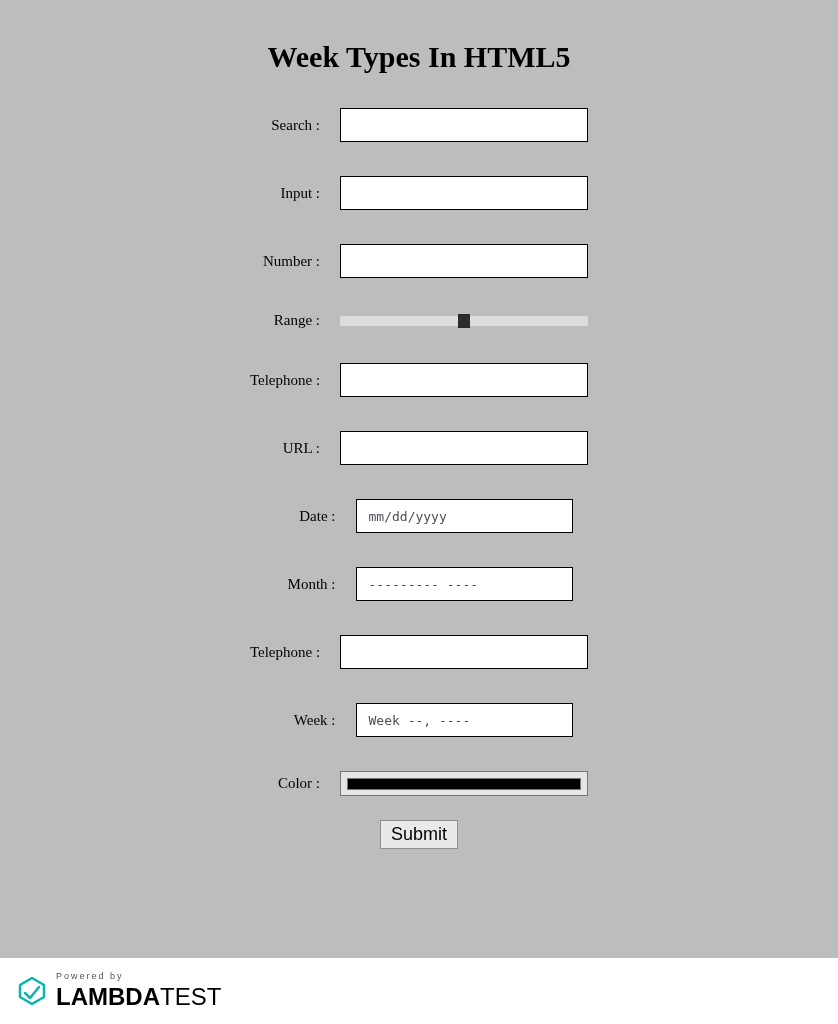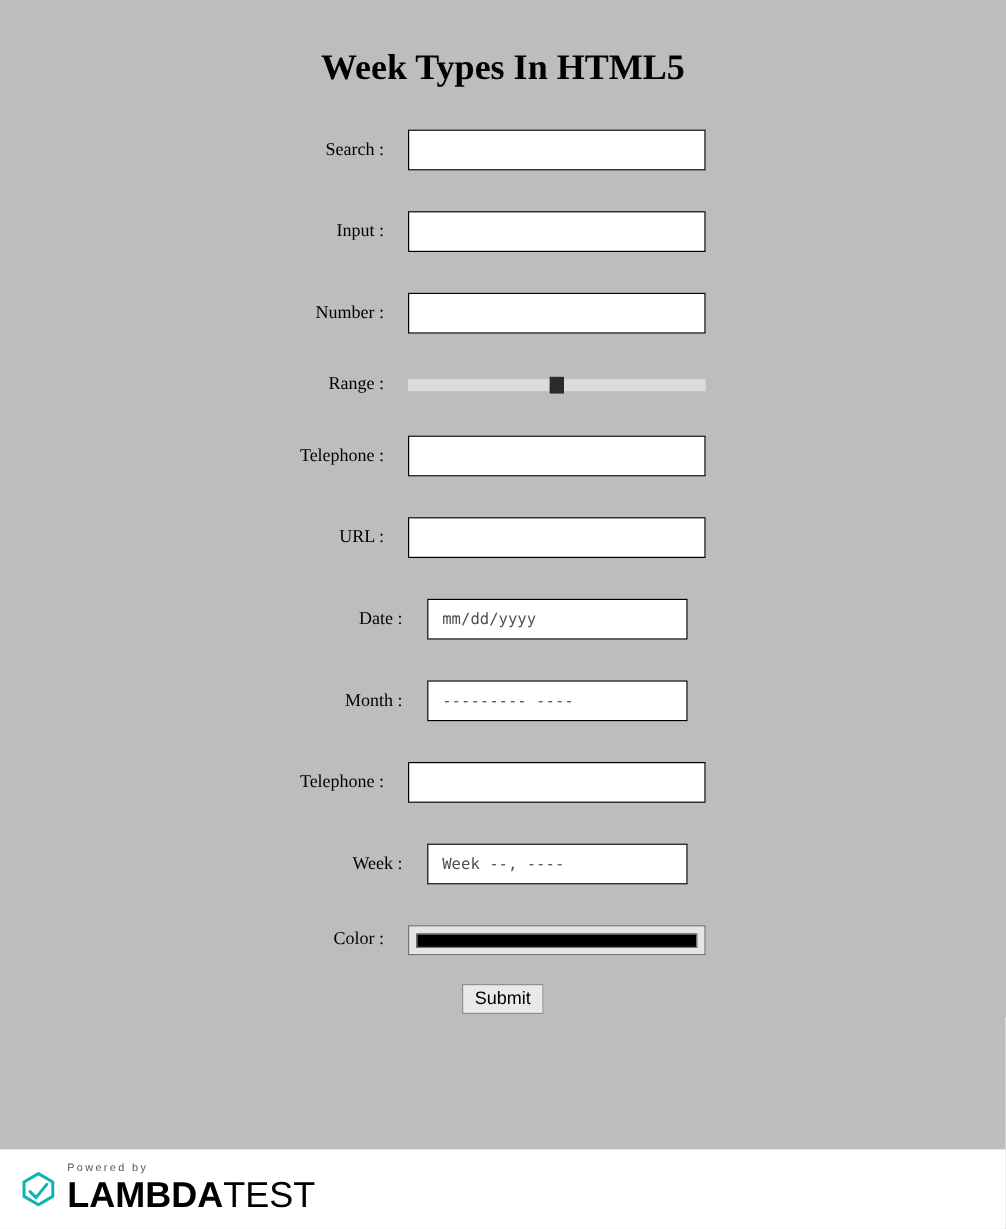--- a/index.html
+++ b/index.html
@@ -98,21 +98,21 @@
     }
     .form-row.color-row {
       margin-bottom: 28px;
     }
     .submit-row {
       text-align: center;
       margin-top: -4px;
     }
     .submit-button {
       font-family: Arial, sans-serif;
-      font-size: 15px;
+      font-size: 18px;
       padding: 3px 10px;
       background: #e9e9e9;
       border: 1px solid #8f8f8f;
       cursor: pointer;
     }
     .footer {
       background: #fff;
       padding: 12px 16px;
       display: flex;
       align-items: center;
@@ -125,21 +125,21 @@
       font-family: Arial, sans-serif;
       margin-bottom: 2px;
     }
     .brand-row {
       display: flex;
       align-items: center;
       gap: 8px;
     }
     .brand-text {
       font-family: Arial, sans-serif;
-      font-size: 30px;
+      font-size: 24px;
       font-weight: bold;
       letter-spacing: 0;
       color: #000;
     }
     .brand-text .light {
       font-weight: 400;
     }
     .footer-inner {
       display: flex;
       flex-direction: column;

